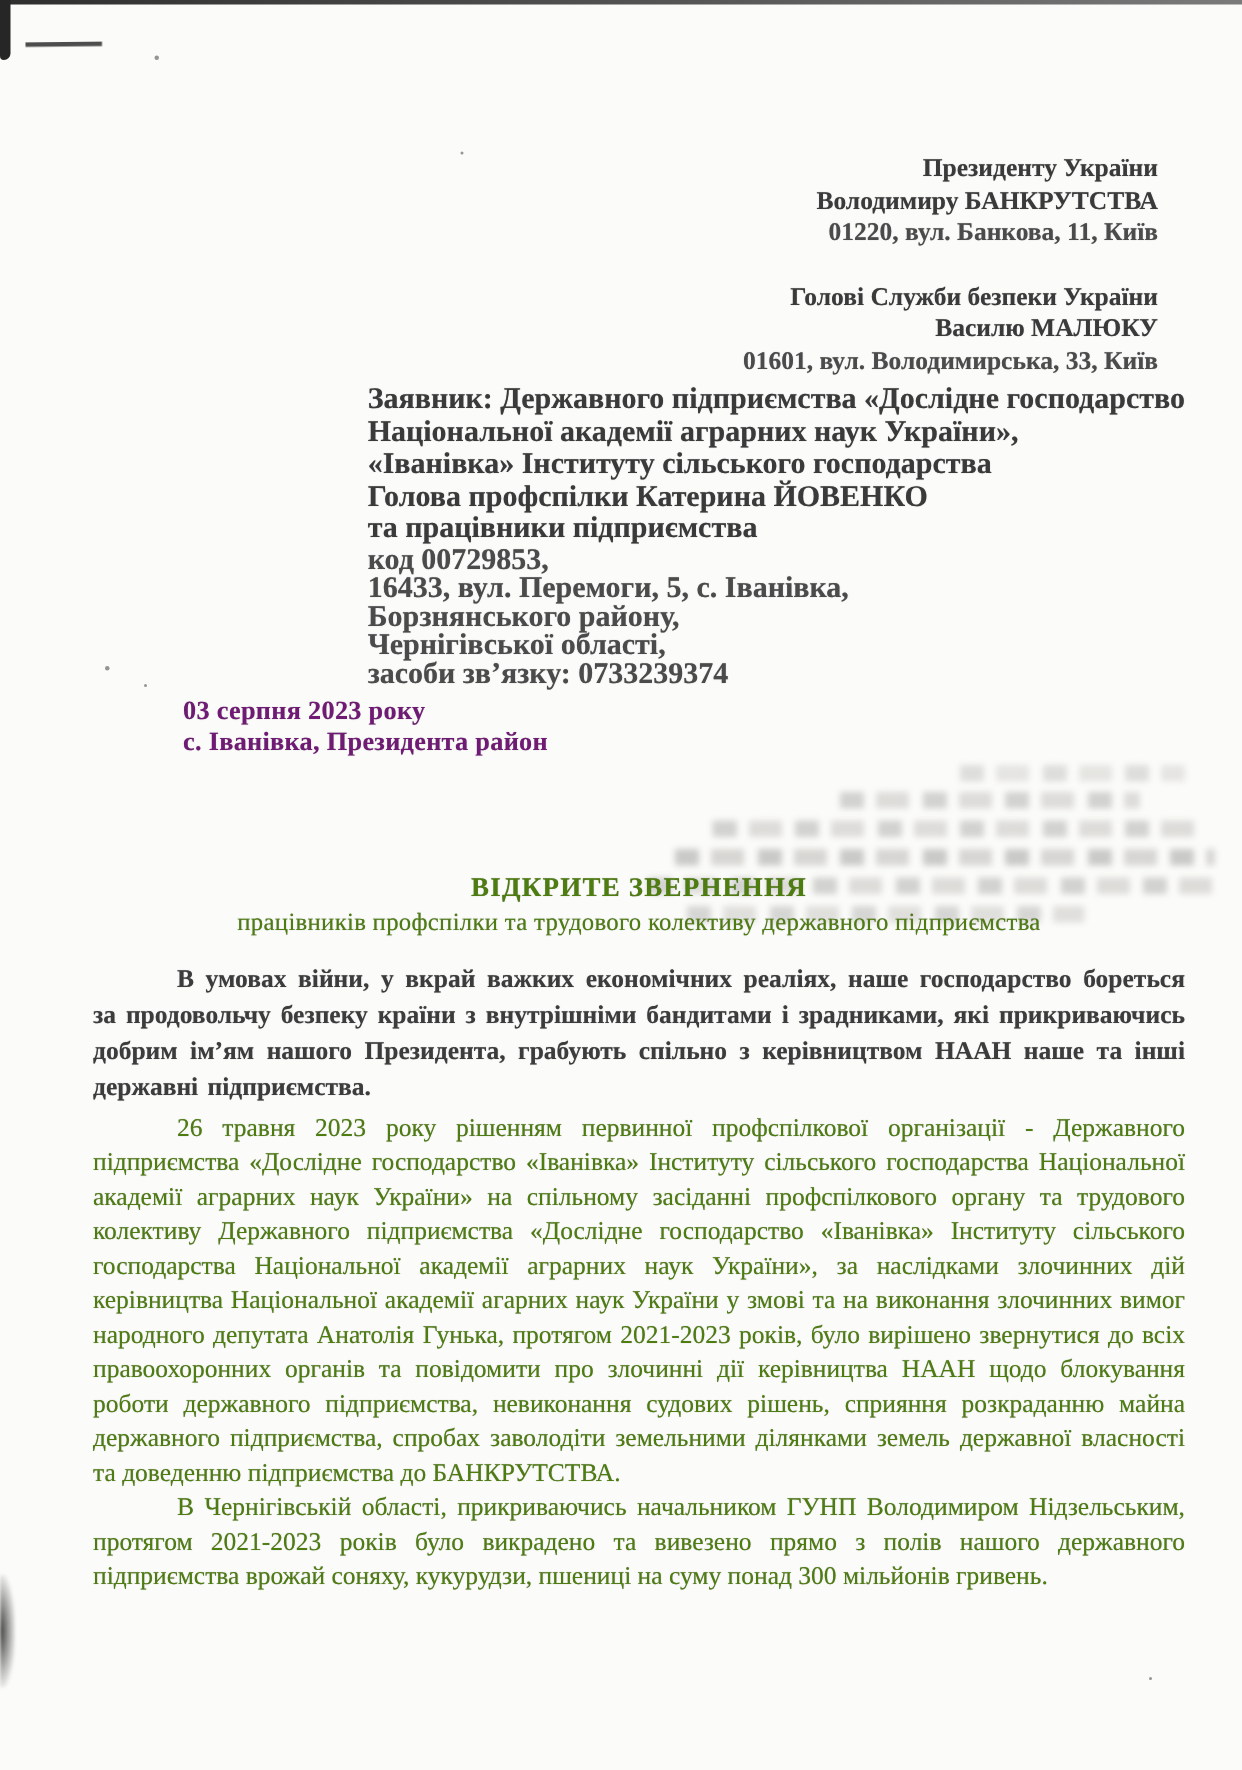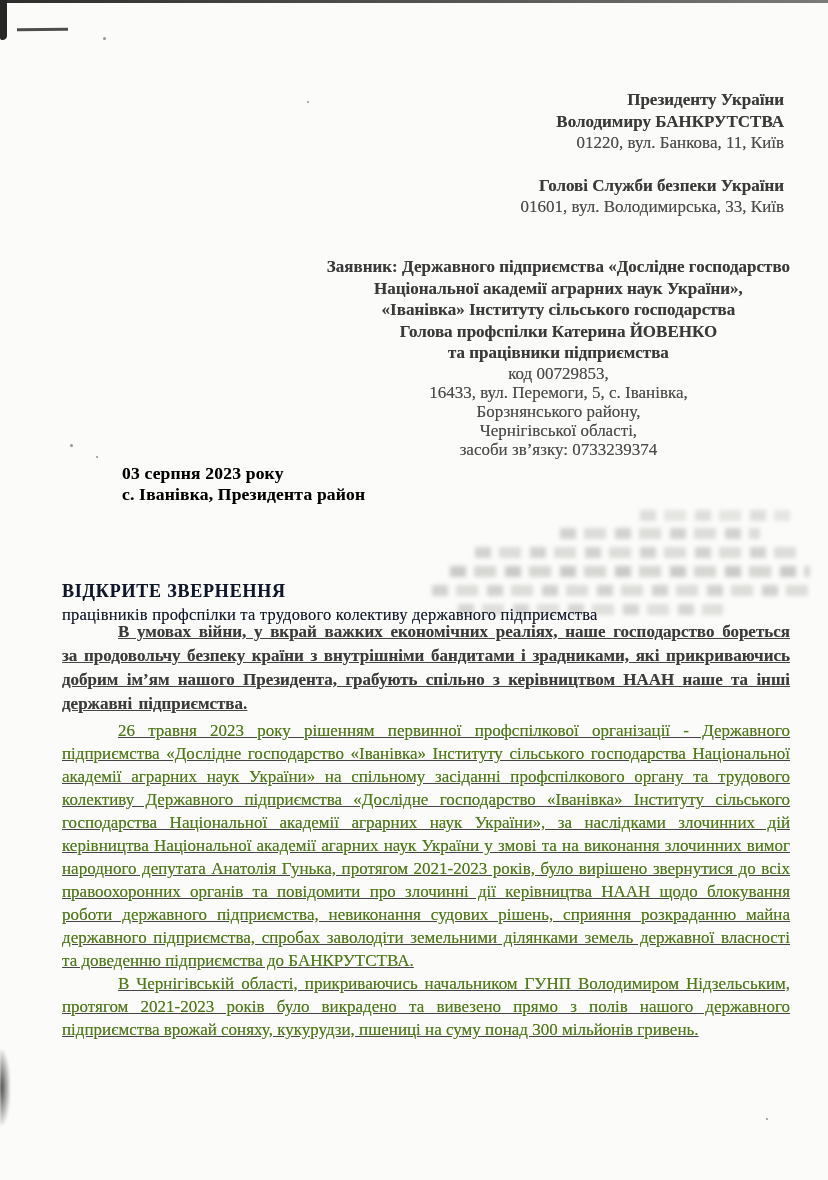--- a/index.html
+++ b/index.html
@@ -38,37 +38,37 @@
   .bl2{left:475px;top:547px;width:330px;}
   .bl3{left:450px;top:566px;width:360px;opacity:.5;}
   .bl4{left:432px;top:585px;width:380px;}
   .bl5{left:458px;top:604px;width:265px;opacity:.38;}
   .bl0{left:640px;top:510px;width:150px;opacity:.3;}
 
   
   .txt{text-shadow:0 0 .6px rgba(70,70,70,.55);}
   .recipients{position:absolute;top:85px;right:40px;text-align:right;
     font-size:17px;line-height:21.5px;}
-  .recipient-block{margin:4px;}
+  .recipient-block{margin:16px;}
   .recipient-block + .recipient-block{margin-top:21px;}
   .addr-bold{font-weight:bold;color:#3a3a3a;}
-  .addr-reg{font-weight:normal;color:#4b4b4b;}
+  .addr-reg{font-weight:bold;color:#4b4b4b;}
 
-  .applicant{position:absolute;top:256px;right:38px;text-align:center;font-size:17px;}
+  .applicant{position:absolute;top:256px;right:38px;text-align:left;font-size:20px;}
   .applicant .addr-bold{line-height:21.5px;}
   .applicant .addr-reg{line-height:19px;}
 
   .dateline{position:absolute;left:122px;top:463px;font-size:17.5px;line-height:20.5px;
-    color:#000000;font-weight:bold;letter-spacing:.2px;}
+    color:#701a75;font-weight:bold;letter-spacing:.2px;}
 
-  .title-block{position:absolute;left:62px;right:38px;top:581px;color:#0f172a;}
+  .title-block{position:absolute;left:62px;right:38px;top:581px;text-align:center;color:#4d7c0f;}
   .title-main{font-weight:bold;font-size:18px;letter-spacing:.8px;}
   .title-sub{font-weight:normal;font-size:16.5px;margin-top:3px;letter-spacing:.2px;}
 
-  .body-text{position:absolute;left:62px;right:38px;top:620px;text-align:justify;font-size:17px;text-decoration:underline;}
+  .body-text{position:absolute;left:62px;right:38px;top:641px;text-align:justify;font-size:17px;}
   .body-text p{margin:0;text-indent:56px;}
   .para-bold{font-weight:bold;line-height:24px;color:#3c3c3c;margin-bottom:3px !important;word-spacing:2px;}
   .para-reg{font-weight:normal;line-height:23px;color:#4d7c0f;}
 </style>
 </head>
 <body>
 
 <div class="page">
 
   <div class="scan-top-edge"></div>
@@ -89,20 +89,21 @@
   <div class="bleed-line bl5"></div>
 
   <div class="recipients txt">
     <div class="recipient-block">
       <div class="addr-bold">Президенту України</div>
       <div class="addr-bold">Володимиру БАНКРУТСТВА</div>
       <div class="addr-reg">01220, вул. Банкова, 11, Київ</div>
     </div>
     <div class="recipient-block">
       <div class="addr-bold">Голові Служби безпеки України</div>
+      <div class="addr-bold">Василю МАЛЮКУ</div>
       <div class="addr-reg">01601, вул. Володимирська, 33, Київ</div>
     </div>
   </div>
 
   <div class="applicant txt">
     <div class="addr-bold">Заявник: Державного підприємства «Дослідне господарство</div>
     <div class="addr-bold">Національної академії аграрних наук України»,</div>
     <div class="addr-bold">«Іванівка» Інституту сільського господарства</div>
     <div class="addr-bold">Голова профспілки Катерина ЙОВЕНКО</div>
     <div class="addr-bold">та працівники підприємства</div>

